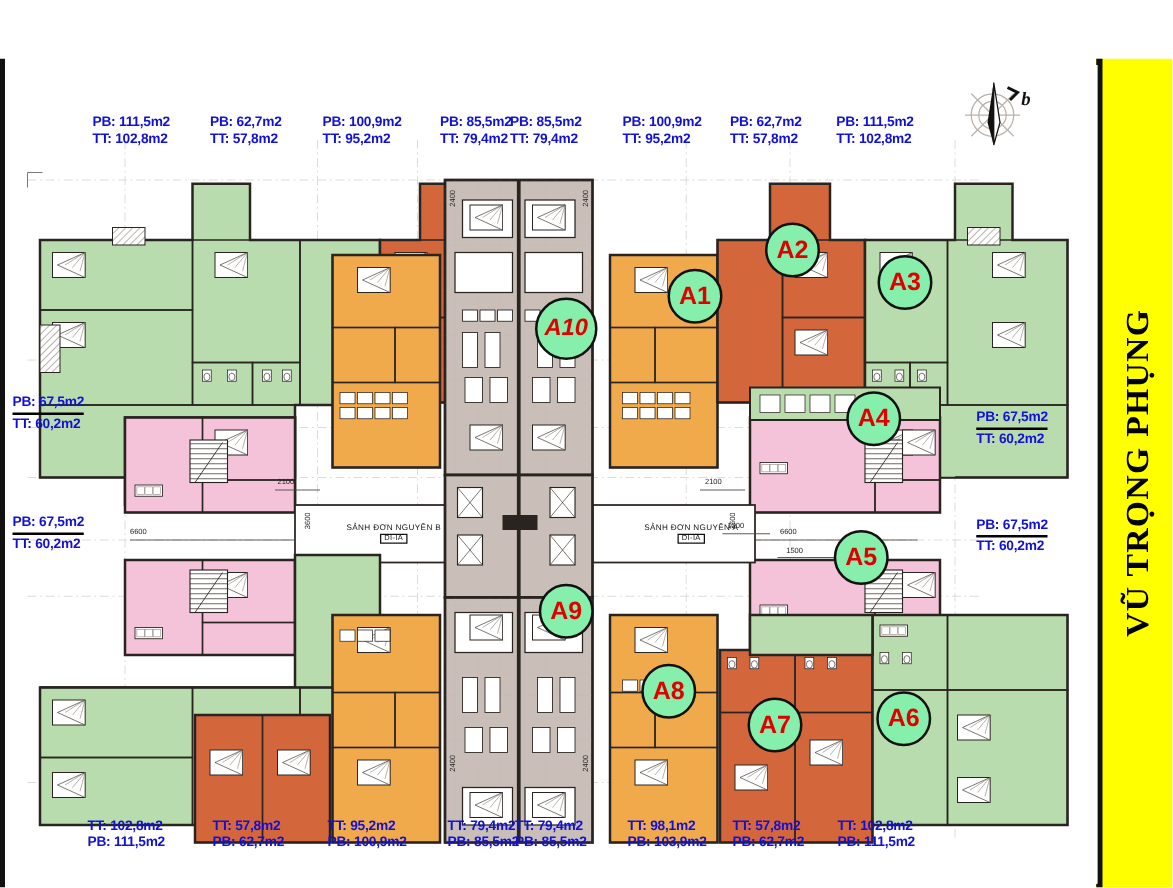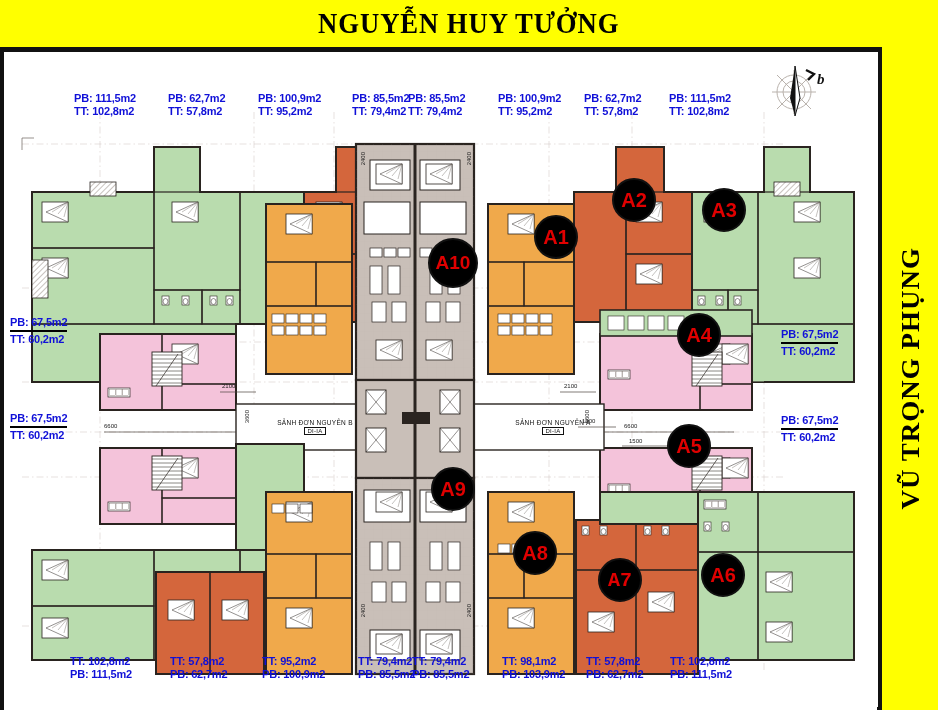--- a/index.html
+++ b/index.html
@@ -40,21 +40,21 @@
     position:absolute;color:#1010d8;font-weight:bold;font-size:11px;
     font-family:"Liberation Sans",sans-serif;white-space:nowrap;line-height:13px;
     letter-spacing:-0.2px;
   }
   .area-label .ln{display:block;}
   .area-label .rule{display:block;border-top:2px solid #000;margin:1px 0;}
 
   
   .apt{
     position:absolute;width:44px;height:44px;border-radius:50%;
-    background:#000000;border:2.5px solid #111;
+    background:#86efac;border:2.5px solid #111;
     display:flex;align-items:center;justify-content:center;
     color:#e00000;font-weight:bold;font-size:20px;
     font-family:"Liberation Sans",sans-serif;
     box-sizing:border-box;
   }
   .apt.wide{width:50px;height:50px;font-size:19px;}
 
   
   .dim{
     position:absolute;font-size:6px;color:#222;
@@ -70,23 +70,20 @@
     display:inline-block;border:0.8px solid #111;padding:0 2px;margin-top:1px;font-size:6px;
   }
   
   .compass{position:absolute;left:764px;top:58px;width:70px;height:70px;}
 </style>
 </head>
 <body>
 
 <div id="root">
 
-  <div class="banner-top">
-    <span>NGUYỄN HUY TƯỞNG</span>
-  </div>
 
   <div class="banner-right">
     <span>VŨ TRỌNG PHỤNG</span>
   </div>
 
   <div class="frame-left"></div>
 
   <div id="plan">
     <svg id="planSvg" width="874" height="655" viewBox="0 0 874 655">
       <defs>
@@ -627,22 +624,22 @@
     <span class="ln">TT: 60,2m2</span>
   </div>
   <div class="area-label" style="left:781px;top:414px;">
     <span class="ln">PB: 67,5m2</span>
     <span class="rule"></span>
     <span class="ln">TT: 60,2m2</span>
   </div>
 
   <div class="apt" style="left:534px;top:215px;">A1</div>
   <div class="apt" style="left:612px;top:178px;">A2</div>
-  <div class="apt" style="left:702px;top:188px;">A3</div>
+  <div class="apt" style="left:702px;top:204px;">A3</div>
   <div class="apt" style="left:677px;top:313px;">A4</div>
   <div class="apt" style="left:667px;top:424px;">A5</div>
   <div class="apt" style="left:701px;top:553px;">A6</div>
-  <div class="apt" style="left:598px;top:558px;font-family:Liberation Mono, monospace;">A7</div>
+  <div class="apt" style="left:598px;top:558px;">A7</div>
   <div class="apt" style="left:513px;top:531px;">A8</div>
   <div class="apt" style="left:431px;top:467px;">A9</div>
-  <div class="apt wide" style="left:428px;top:238px;">A10</div>
+  <div class="apt wide" style="left:428px;top:238px;font-style:italic;">A10</div>
 
 </div>
 
 </body></html>

